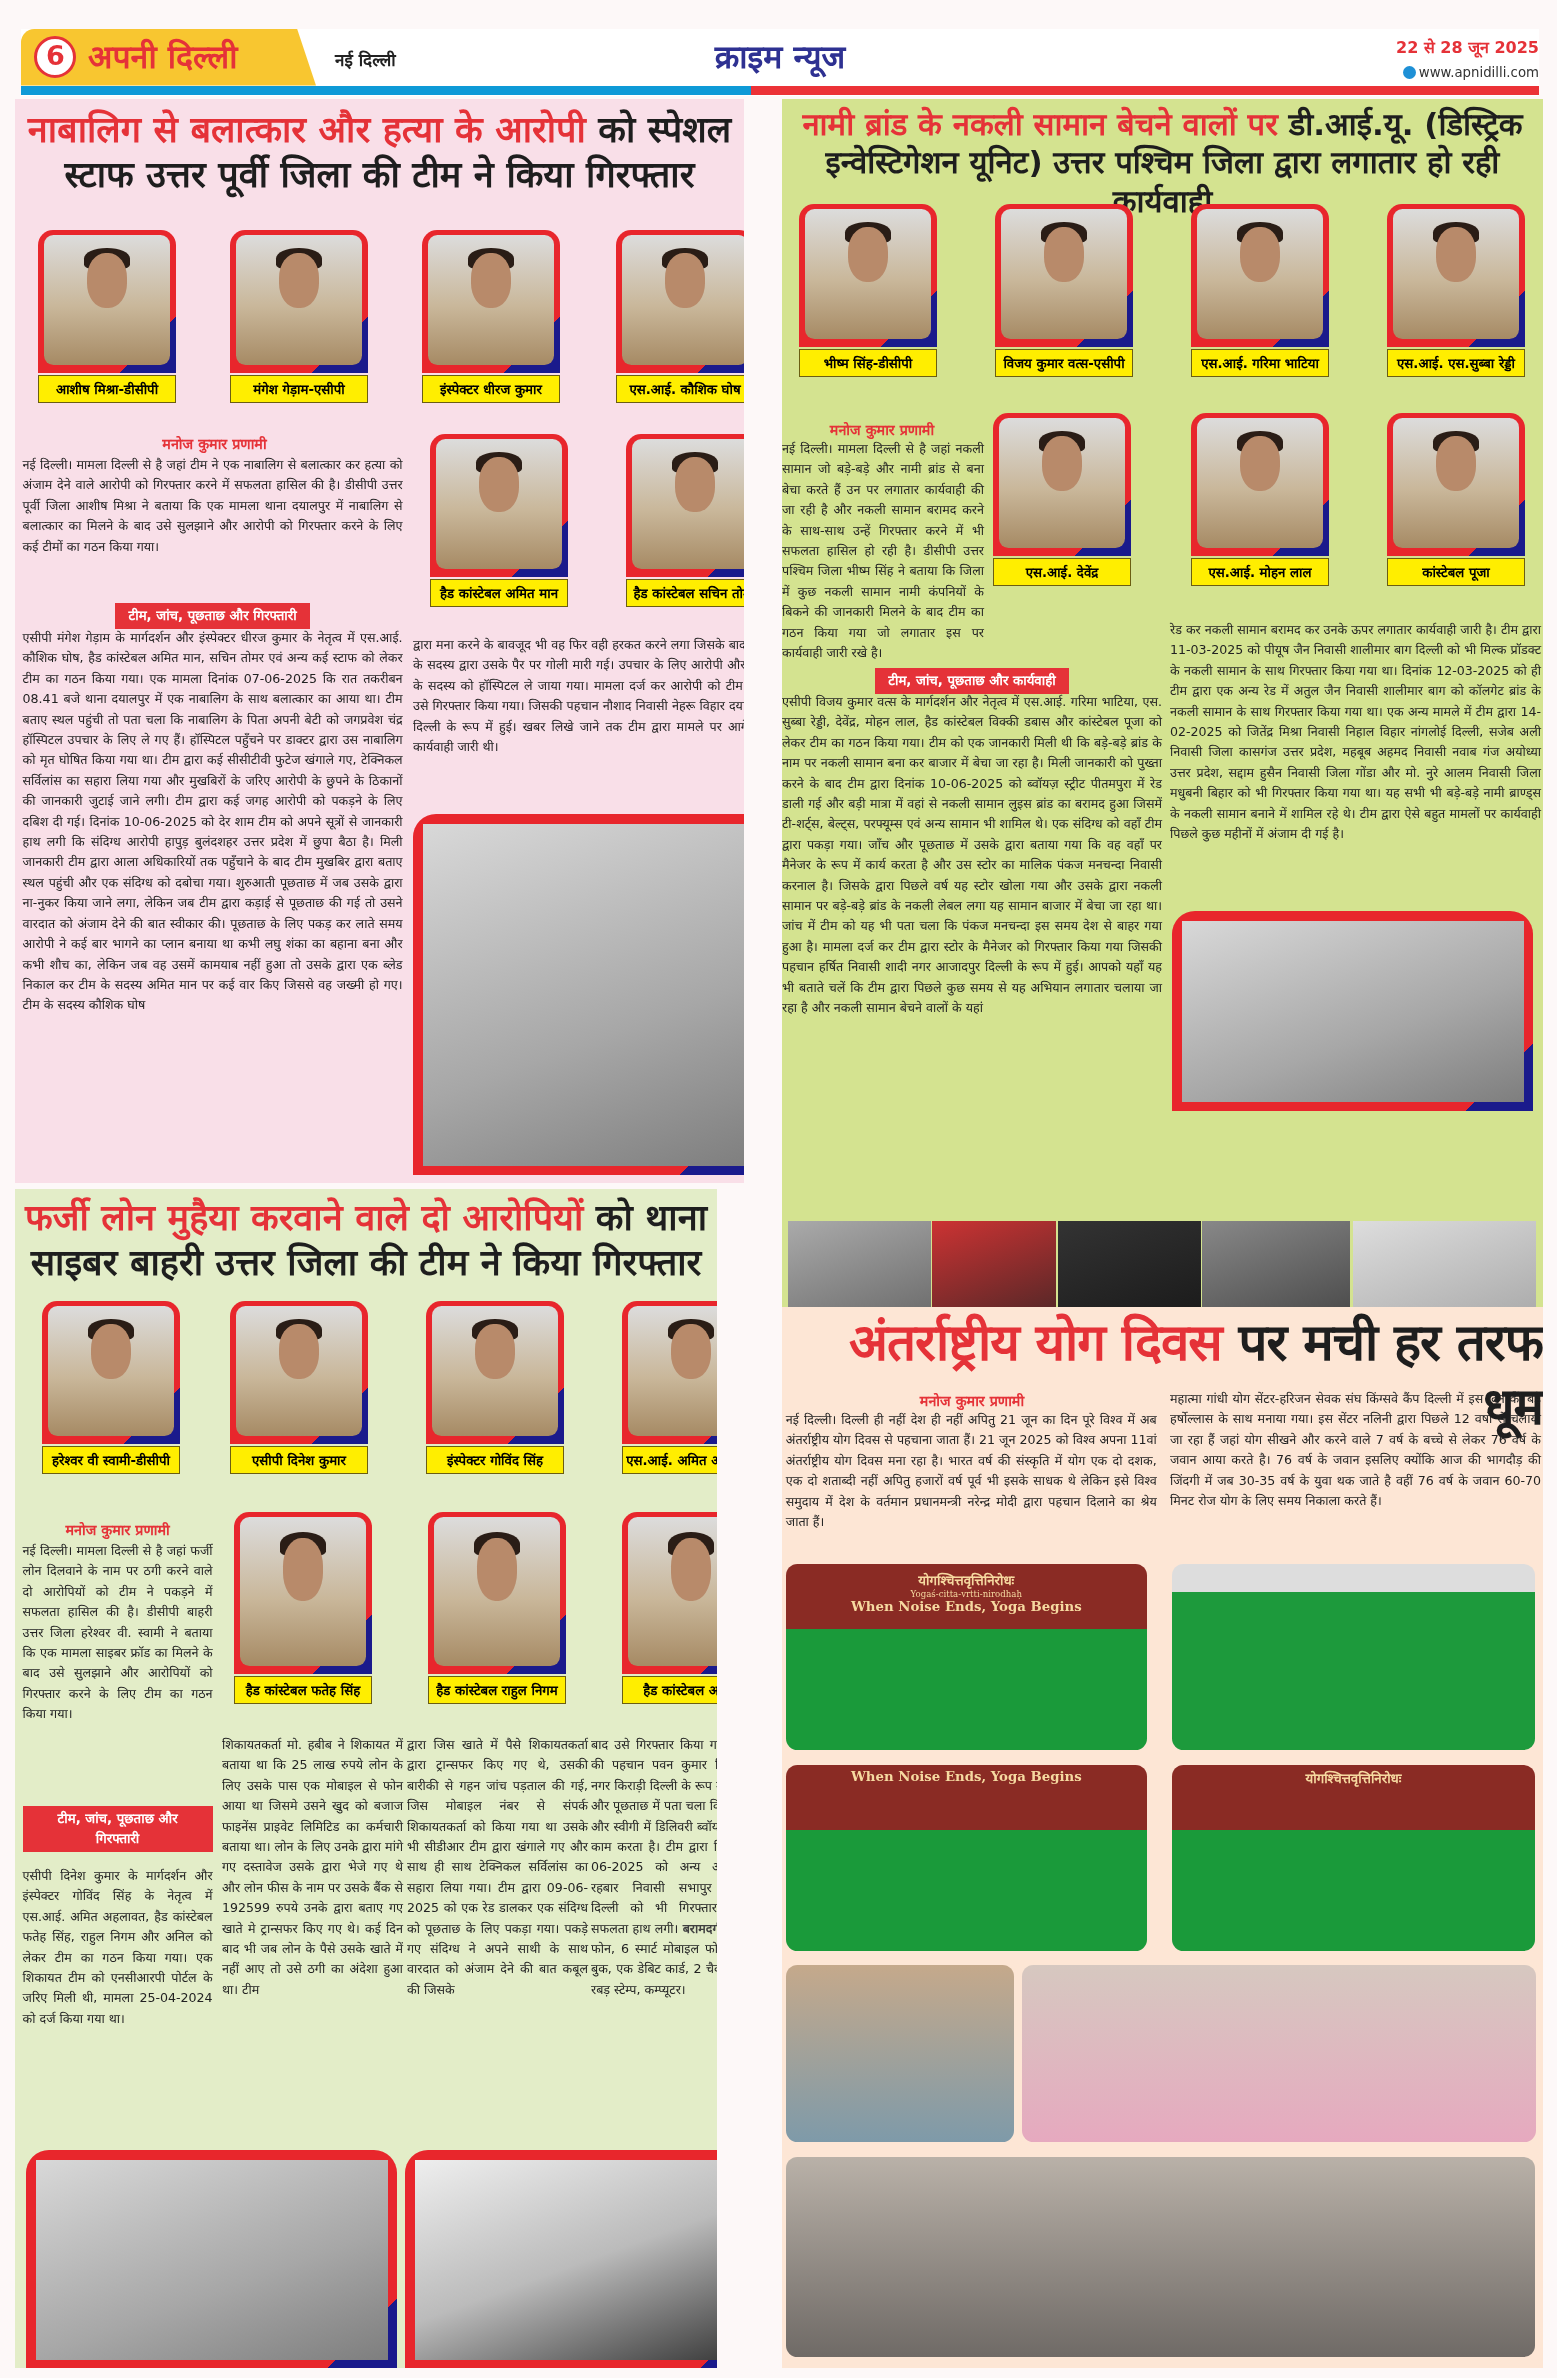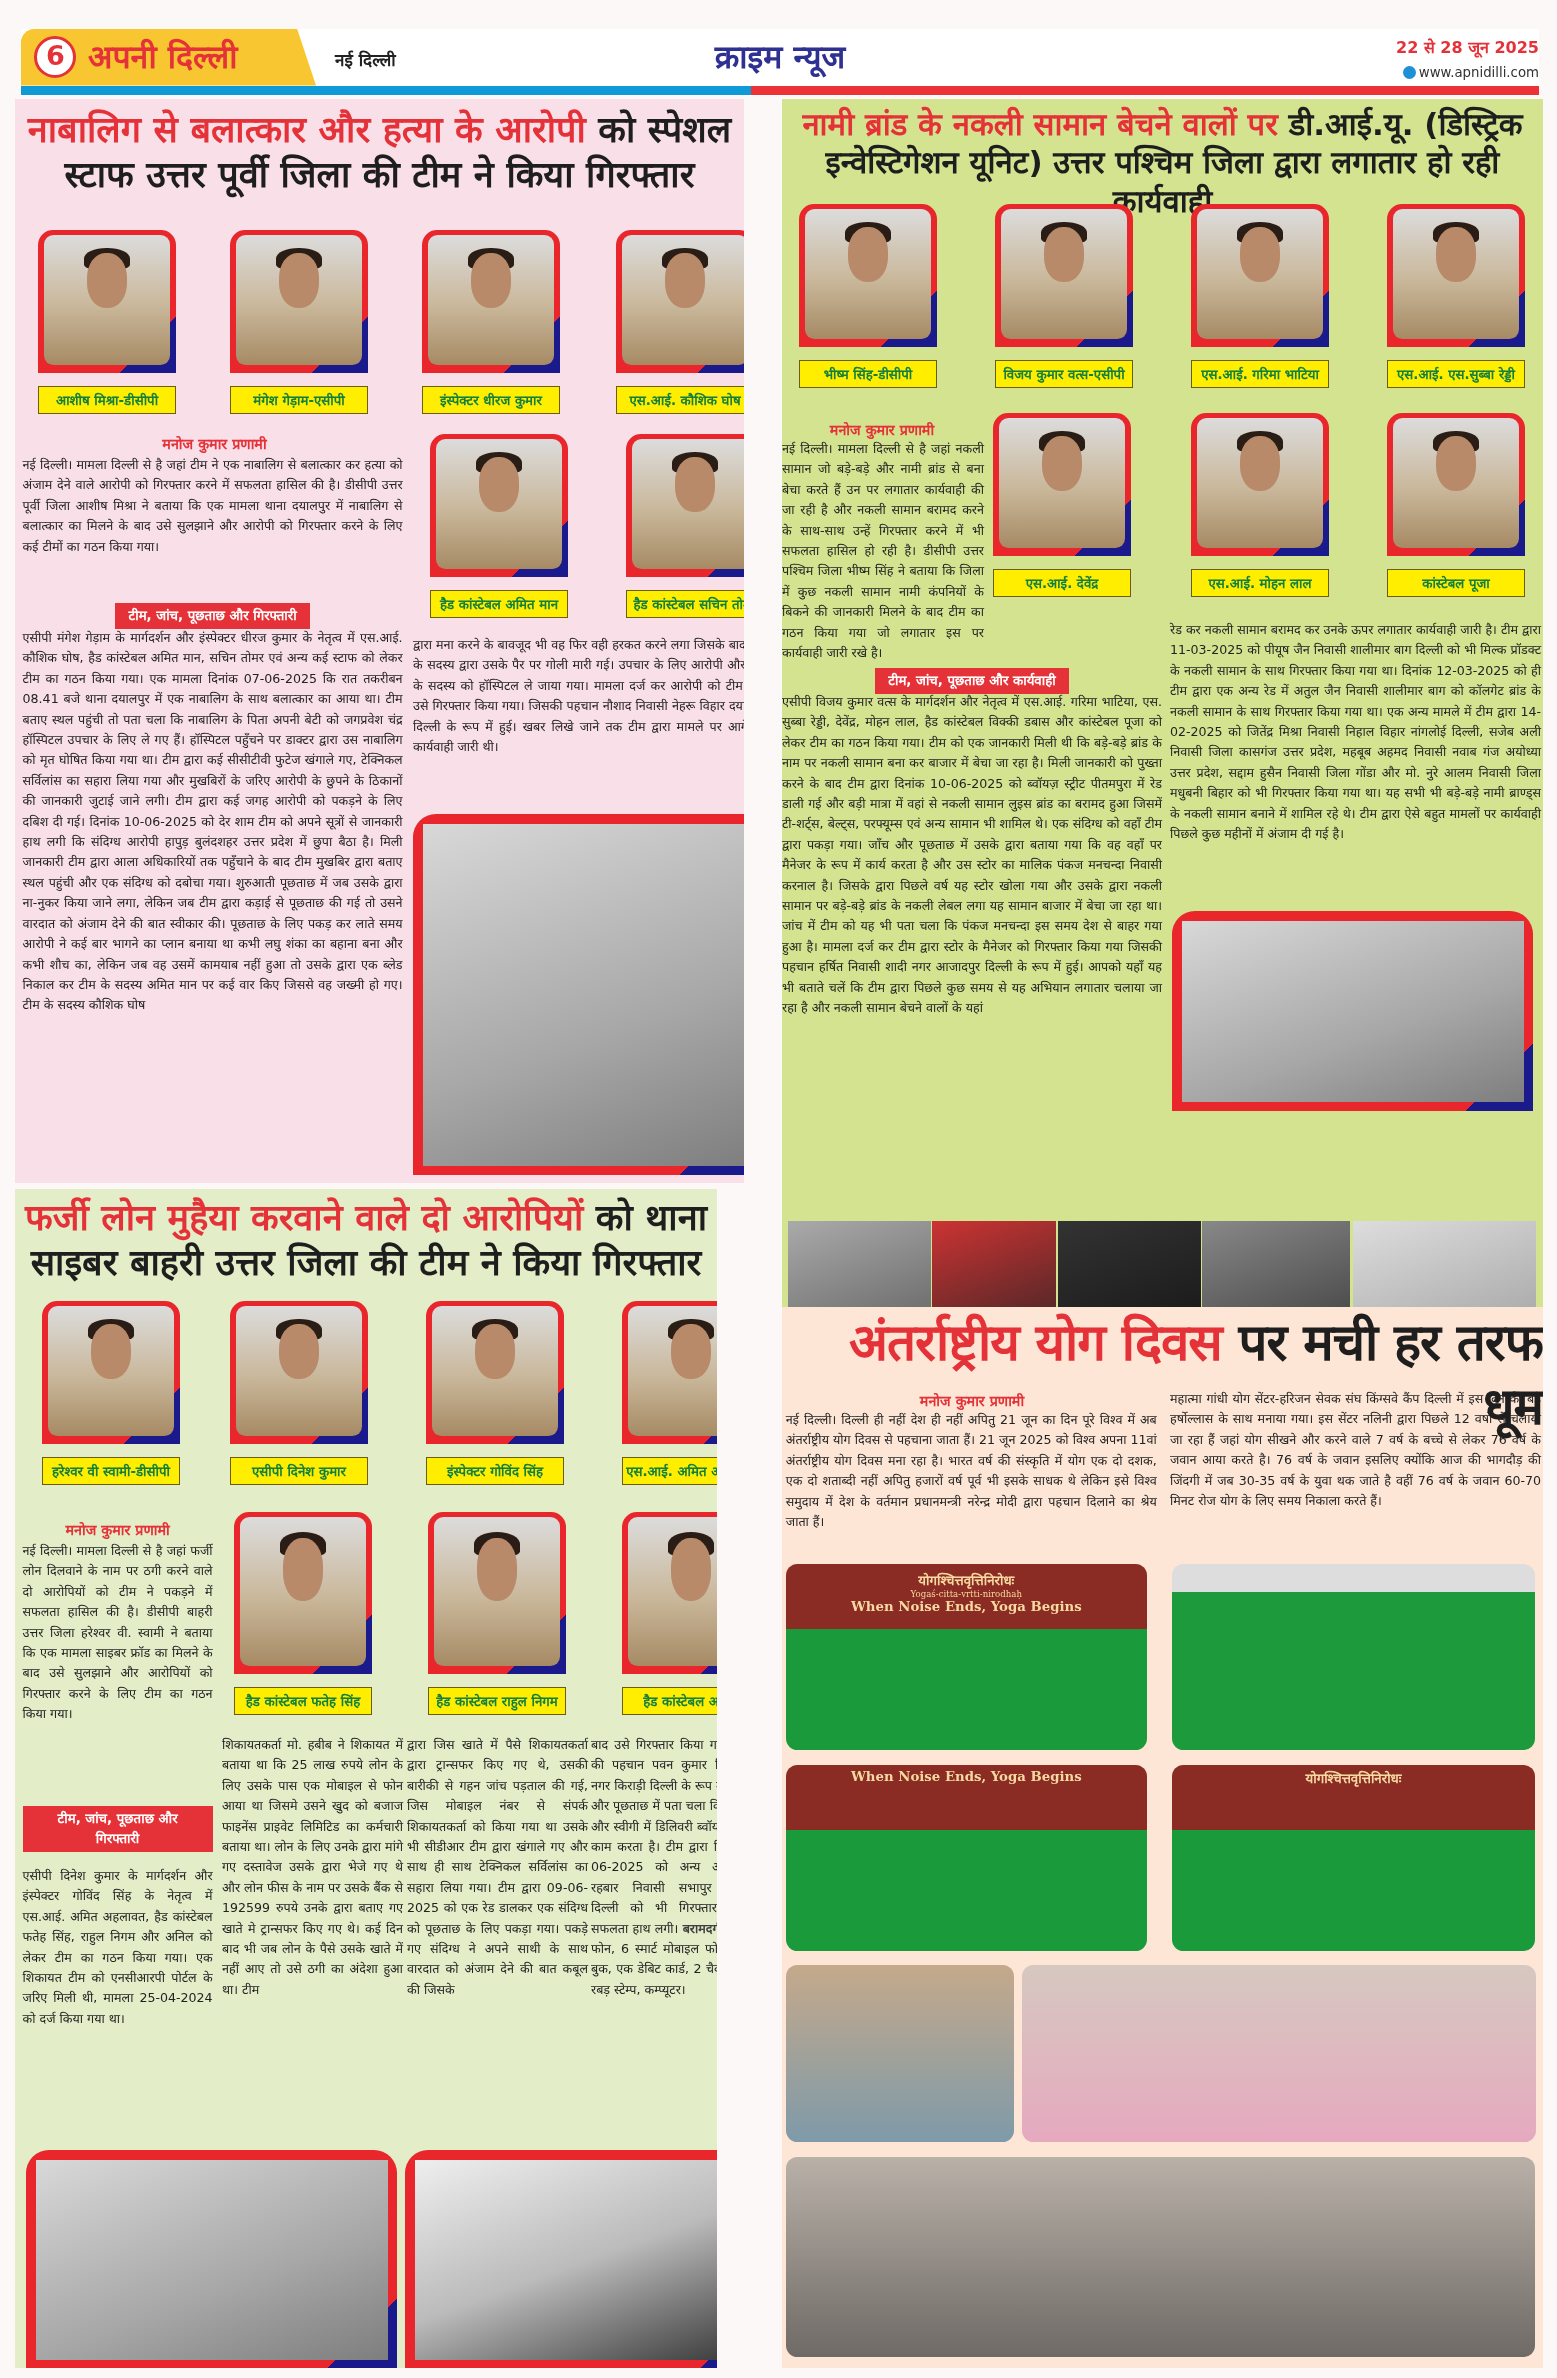--- a/index.html
+++ b/index.html
@@ -28,21 +28,21 @@
 .p1h{top:7.6px;font-size:36px}
 .p2h{top:5.7px;font-size:31px}
 .p3h{top:5.7px;font-size:36px}
 .p4h{top:3.8px;font-size:51px;text-align:right;padding-left:5.7px;letter-spacing:-1px}
 
 .card{position:absolute;width:138px}
 .photo{width:138px;height:143px;border-radius:15px 15px 0 0;background:linear-gradient(135deg,#e8262c 0 80%,#1a1a8c 80%);padding:4.8px 5.7px 7.6px 5.7px}
 .photo .inner{width:100%;height:100%;border-radius:9.5px;background:linear-gradient(180deg,#dcdcdc 0%,#c9b79a 55%,#a68a64 100%);position:relative;overflow:hidden}
 .photo .inner .head{position:absolute;left:34%;top:14%;width:32%;height:42%;border-radius:45%;background:#b88a6a}
 .photo .inner .hair{position:absolute;left:32%;top:10%;width:36%;height:16%;border-radius:50% 50% 20% 20%;background:#2a1d16}
-.label{margin-top:13px;background:#ffee00;border:1px solid #6b5e12;text-align:center;font-weight:bold;font-size:13.3px;padding:3.8px 1.9px;color:#15803d;white-space:nowrap}
+.label{margin-top:2px;background:#ffee00;border:1px solid #6b5e12;text-align:center;font-weight:bold;font-size:13.3px;padding:3.8px 1.9px;color:#000000;white-space:nowrap}
 .byline{position:absolute;color:#e53238;font-weight:bold;font-size:14.3px;text-align:center}
 .body{position:absolute;font-size:12.6px;line-height:20.4px;text-align:justify;color:#222}
 .subhead{display:block;margin:3.8px auto;width:fit-content;background:#e53238;color:#fff;font-weight:bold;font-size:13.3px;padding:2.9px 13.3px;text-align:center}
 .photo-frame{position:absolute;border-radius:23px 23px 0 0;background:linear-gradient(135deg,#e8262c 0 88%,#1a1a8c 88%);padding:9.5px}
 .photo-frame .inner{width:100%;height:100%;background:linear-gradient(160deg,#d8d8d8,#a7a7a7 60%,#7e7e7e)}
 .yoga{position:absolute;border-radius:11.4px;overflow:hidden;background:linear-gradient(180deg,#8a2b24 0 35%,#1a9a3a 35% 100%)}
 .yoga .banner{position:absolute;left:15%;top:4%;width:70%;color:#f6d9a0;font-size:13.3px;text-align:center;font-weight:bold;font-family:"DejaVu Serif",serif}
 .goods{position:absolute;top:1122px;height:152px}
 .rec{color:#404040;font-weight:bold}
 </style>

